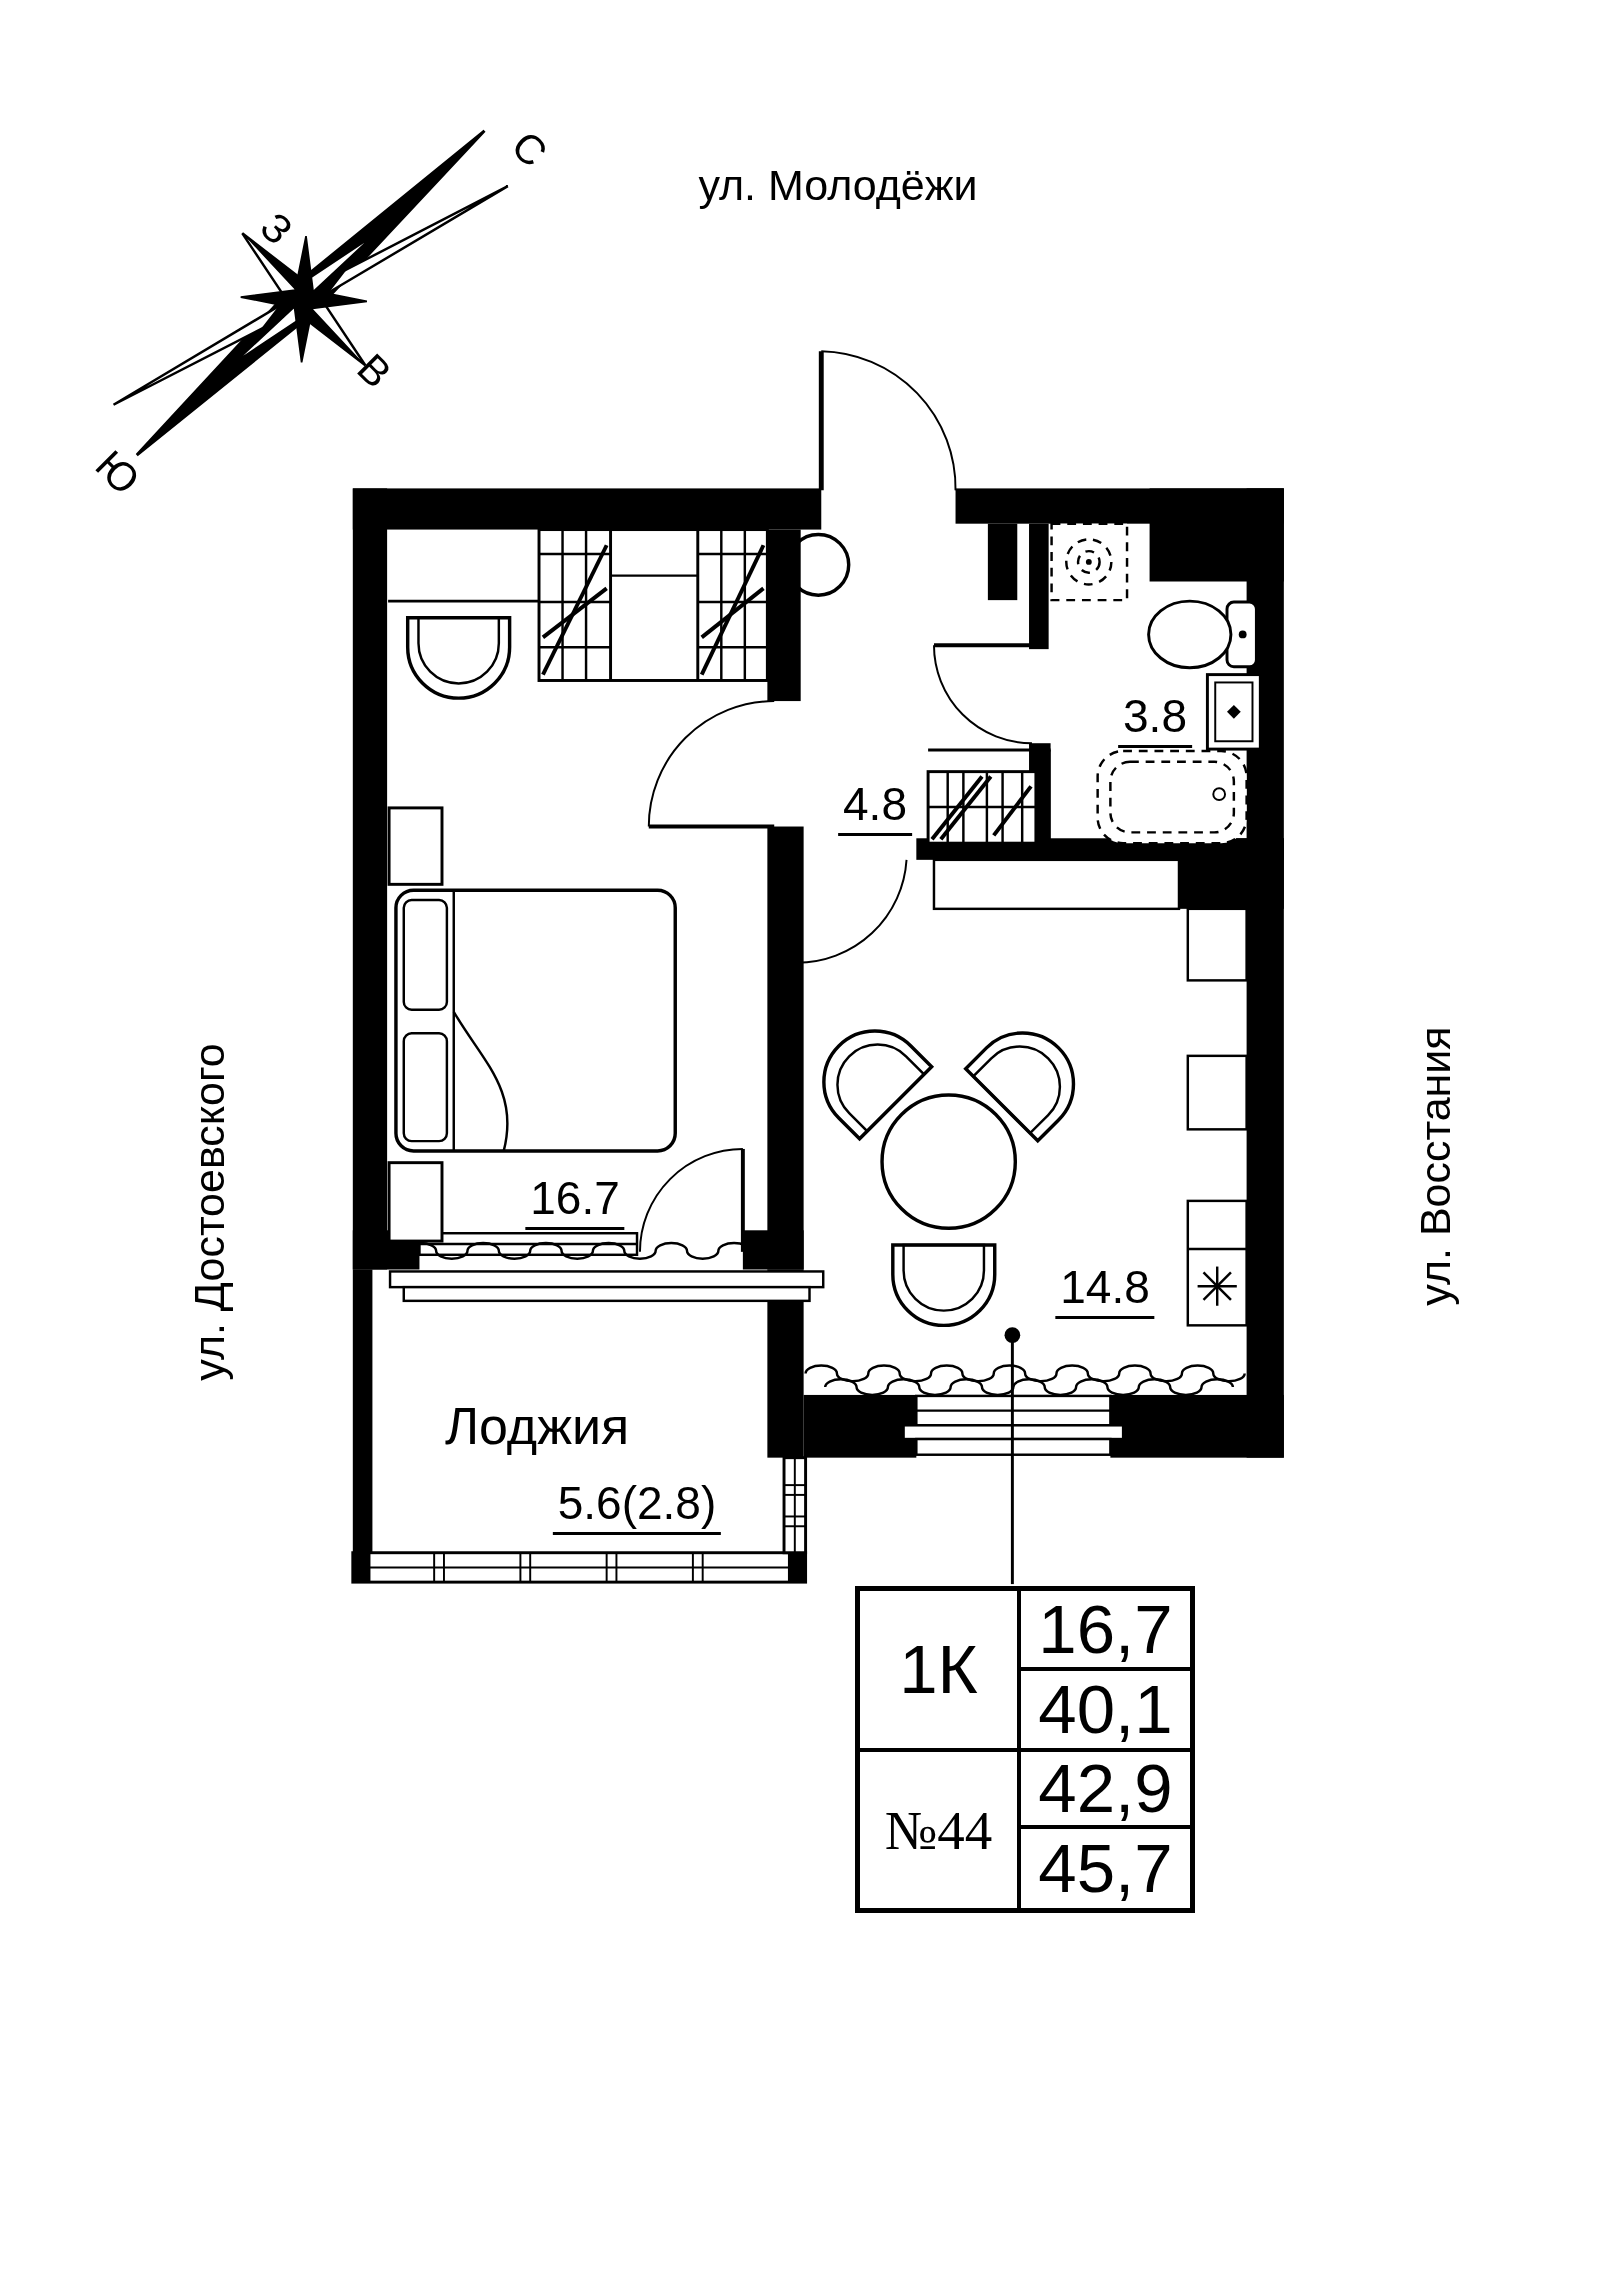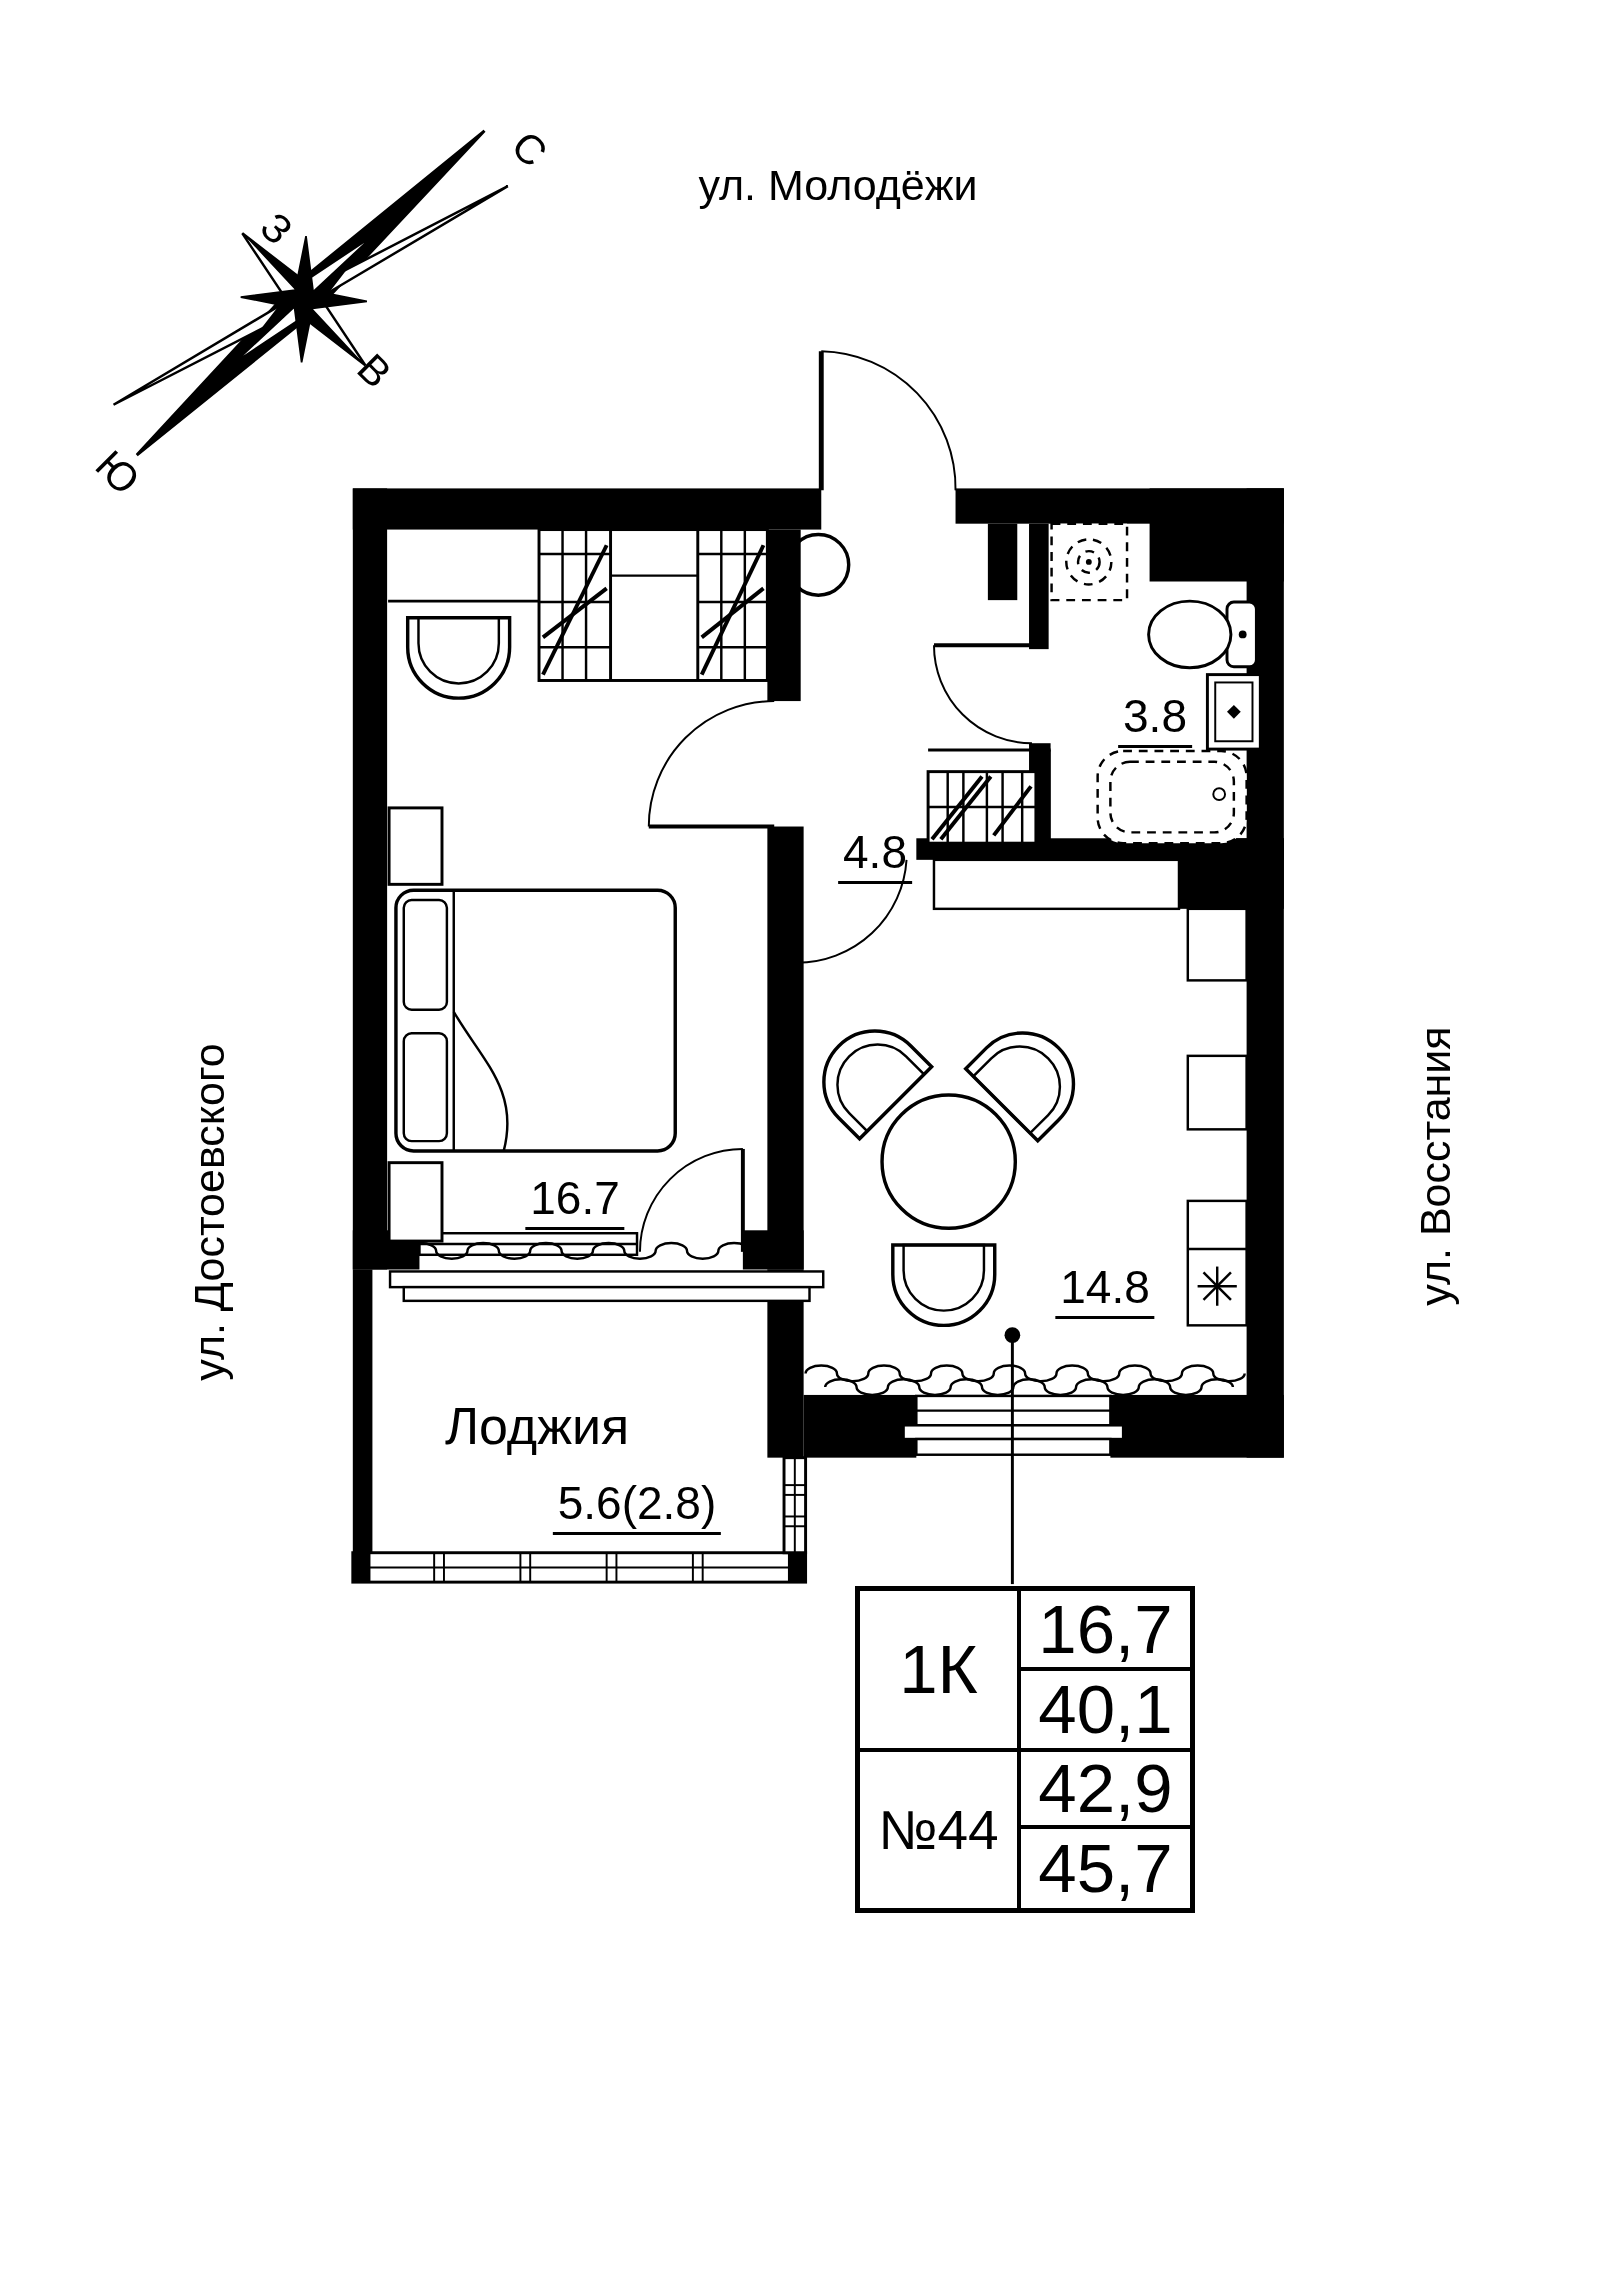--- a/index.html
+++ b/index.html
@@ -10,21 +10,21 @@
   .street.vert{transform:translate(-50%,-50%) rotate(-90deg);}
   .roomlbl{position:absolute;font-size:46px;white-space:nowrap;transform:translate(-50%,-50%);}
   .roomlbl .u{border-bottom:3.9px solid #000;padding:0 4.9px 2.9px;}
   .loggia-name{font-size:52px;}
   #info-table{position:absolute;left:855px;top:1586px;width:340px;height:327px;
               box-sizing:border-box;border:3.9px solid #000;display:grid;
               grid-template-columns:161px 1fr;grid-template-rows:80px 81px 77px 1fr;}
   #info-table .cell{border:2px solid #000;display:flex;align-items:center;justify-content:center;
                     font-size:69px;overflow:hidden;}
   #info-table .rooms{grid-row:1/3;}
-  #info-table .unitno{grid-row:3/5;font-size:55px;}
+  #info-table .unitno{grid-row:3/5;font-size:55px;font-family:Liberation Serif, serif;}
 </style>
 </head>
 <body>
 
 <div id="canvas">
 
   <svg id="plan-svg" width="1620" height="2293" viewBox="0 0 1653 2339" fill="none" stroke="#000" stroke-width="3">
 
     <defs>
       <g id="chair">
@@ -239,21 +239,21 @@
     </g>
   </svg>
 
   <div class="street" style="left:838px;top:185px;text-align:right;">ул. Молодёжи</div>
   <div class="street vert" style="left:209px;top:1212px;">ул. Достоевского</div>
   <div class="street vert" style="left:1435px;top:1166px;">ул. Восстания</div>
 
   <div class="roomlbl" style="left:575px;top:1198px;">
     <span class="u">16.7</span>
   </div>
-  <div class="roomlbl" style="left:875px;top:852px;">
+  <div class="roomlbl" style="left:875px;top:804px;">
     <span class="u">4.8</span>
   </div>
   <div class="roomlbl" style="left:1155px;top:716px;">
     <span class="u">3.8</span>
   </div>
   <div class="roomlbl" style="left:1105px;top:1287px;">
     <span class="u">14.8</span>
   </div>
   <div class="roomlbl loggia-name" style="left:537px;top:1426px;">Лоджия</div>
   <div class="roomlbl" style="left:637px;top:1503px;">

